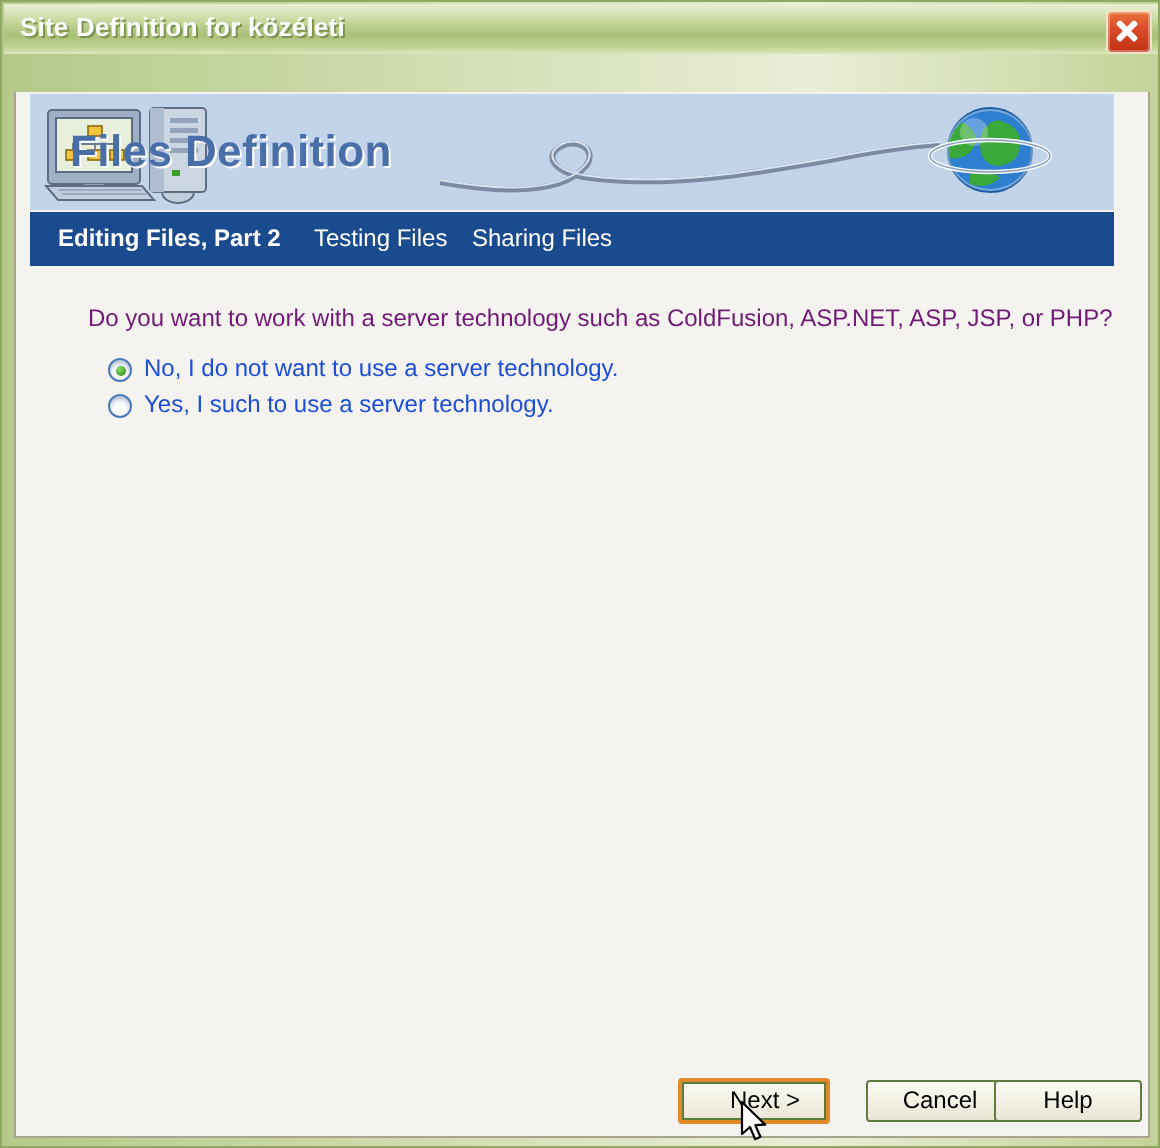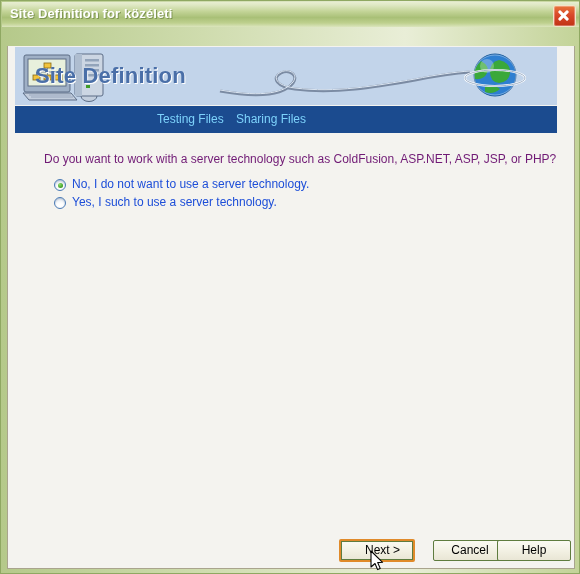--- a/index.html
+++ b/index.html
@@ -146,21 +146,21 @@
   #navstrip {
     position: absolute;
     left: 7px; top: 60px;
     width: 542px; height: 27px;
     background: #1b4b8f;
   }
   .nav-item {
     position: absolute;
     top: 6px;
     font-size: 12px;
-    color: #7dd3fc;
+    color: #ffffff;
     white-space: nowrap;
     cursor: pointer;
   }
   .nav-item.active {
     color: #ffffff;
     font-weight: bold;
   }
 
   
   #question {
@@ -291,24 +291,25 @@
           <path d="M466 14 q9 5 6 12 q-3 7 -12 6 q-3 -10 6 -18 Z" fill="#3aa83a"></path>
           <path d="M484 13 q12 3 11 13 q-1 9 -11 10 q-9 -1 -9 -11 q0 -10 9 -12 Z" fill="#3aa83a"></path>
           <path d="M470 40 q10 -3 15 2 q-7 6 -15 3 Z" fill="#3aa83a"></path>
           <ellipse cx="480" cy="28" rx="21" ry="20" fill="none" stroke="rgba(255,255,255,0.35)" stroke-width="1"></ellipse>
           <circle cx="472" cy="19" r="7" fill="rgba(255,255,255,0.28)"></circle>
 
           <ellipse cx="480" cy="31" rx="30" ry="8" fill="none" stroke="#ffffff" stroke-width="2.2" opacity="0.95"></ellipse>
           <ellipse cx="480" cy="31" rx="30" ry="8" fill="none" stroke="#8aa0bb" stroke-width="0.8"></ellipse>
         </g>
       </svg>
-      <div id="banner-title">Site Definition</div>
+      <div id="banner-title">Files Definition</div>
     </div>
 
     <div id="navstrip">
+      <div class="nav-item active" style="left:14px;">Editing Files, Part 2</div>
       <div class="nav-item" style="left:142px;">Testing Files</div>
       <div class="nav-item" style="left:221px;">Sharing Files</div>
     </div>
 
     <div id="question">Do you want to work with a server technology such as ColdFusion, ASP.NET, ASP, JSP, or PHP?</div>
 
     <div class="radio-row" id="radio-row-0">
       <div class="radio-mark">
         <div class="dot"></div>
       </div>

